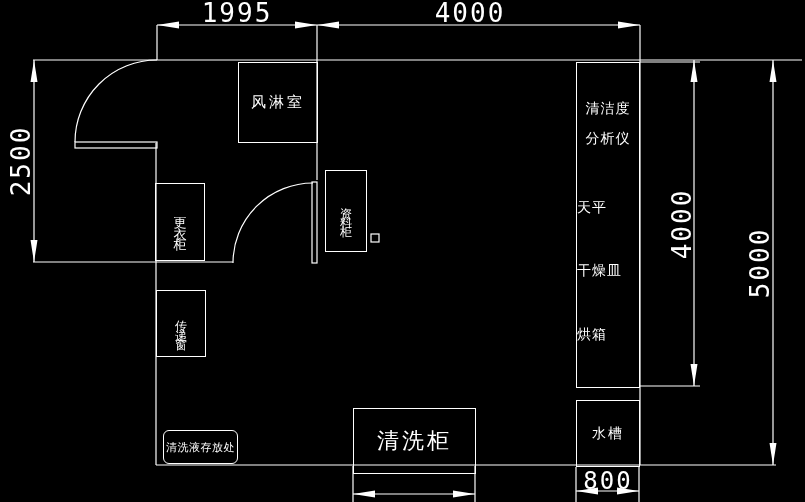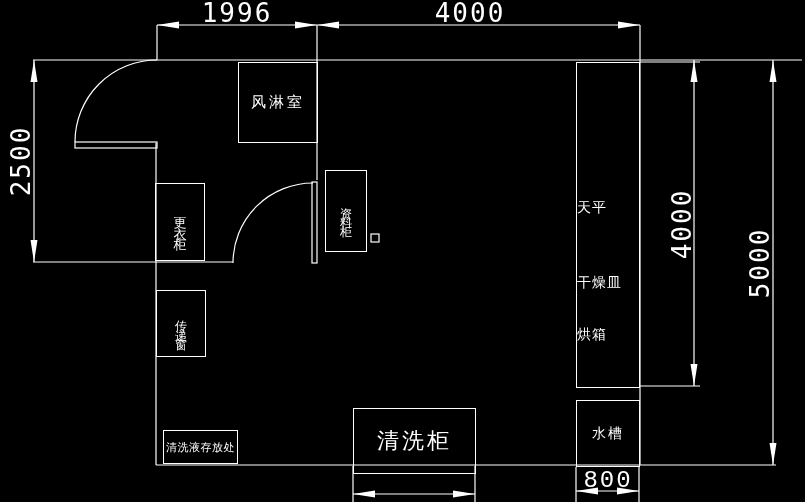--- a/index.html
+++ b/index.html
@@ -89,37 +89,39 @@
 
   <div class="box" style="left:156px;top:290px;width:50px;height:67px;">
     <span class="vlabel" style="letter-spacing:9px;font-size:12px;">传递窗</span>
   </div>
 
   <div class="box" style="left:325px;top:170px;width:42px;height:82px;">
     <span class="vlabel" style="letter-spacing:9px;font-size:12px;">资料柜</span>
   </div>
 
   <div class="box" style="left:576px;top:62px;width:64px;height:326px;display:block;">
+    <div class="equip-item" style="top:30px;">清洁度
+分析仪</div>
     <div class="equip-single" style="top:137px;">天平</div>
-    <div class="equip-single" style="top:212px;">干燥皿</div>
+    <div class="equip-single" style="top:200px;">干燥皿</div>
     <div class="equip-single" style="top:264px;">烘箱</div>
   </div>
 
   <div class="box" style="left:576px;top:400px;width:64px;height:67px;">
     <span class="sink-label">水槽</span>
   </div>
 
   <div class="box" style="left:353px;top:400px;width:123px;height:66px;margin-top:8px;">
     <span class="wash-label">清洗柜</span>
   </div>
 
-  <div class="box" style="left:163px;top:430px;width:75px;height:34px;">
+  <div class="box" style="left:163px;top:430px;width:75px;height:34px;border-radius:6px;">
     <span class="storage-label">清洗液存放处</span>
   </div>
 
-  <div class="dimtext" style="left:197px;top:0px;width:80px;">1996</div>
+  <div class="dimtext" style="left:197px;top:0px;width:80px;">1995</div>
   <div class="dimtext" style="left:430px;top:0px;width:80px;">4000</div>
   <div class="dimtext rot" style="left:-29px;top:148px;width:100px;">2500</div>
   <div class="dimtext rot" style="left:632px;top:211px;width:100px;">4000</div>
   <div class="dimtext rot" style="left:710px;top:250px;width:100px;">5000</div>
-  <div class="dimtext" style="left:558px;top:469px;width:100px;font-size:24px;font-family:Liberation Mono, monospace;">800</div>
+  <div class="dimtext" style="left:558px;top:469px;width:100px;font-size:24px;">800</div>
 
 </div>
 
 </body></html>

